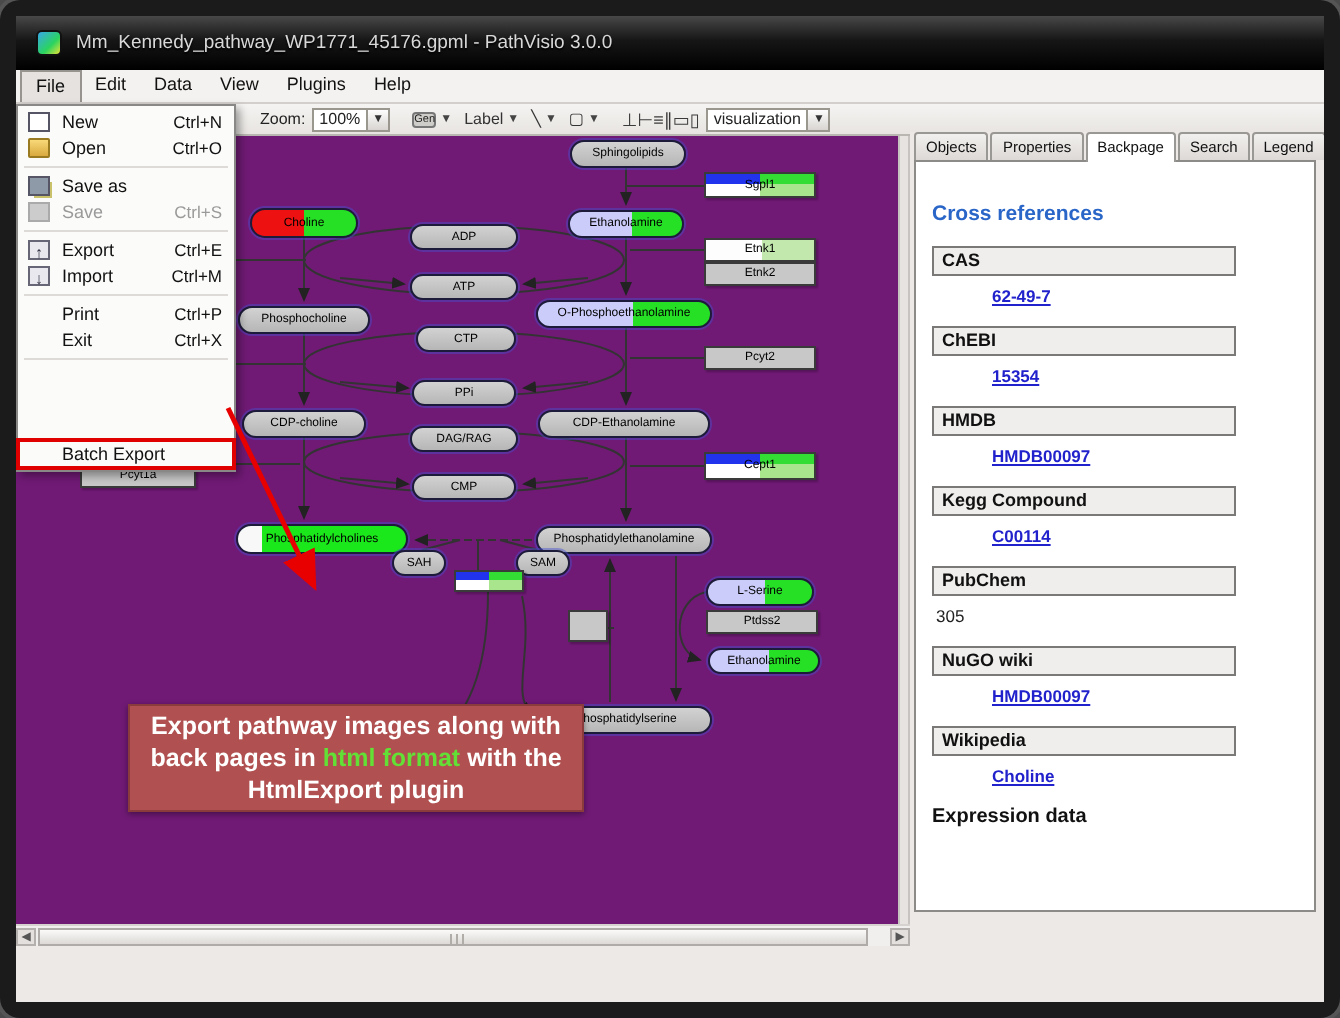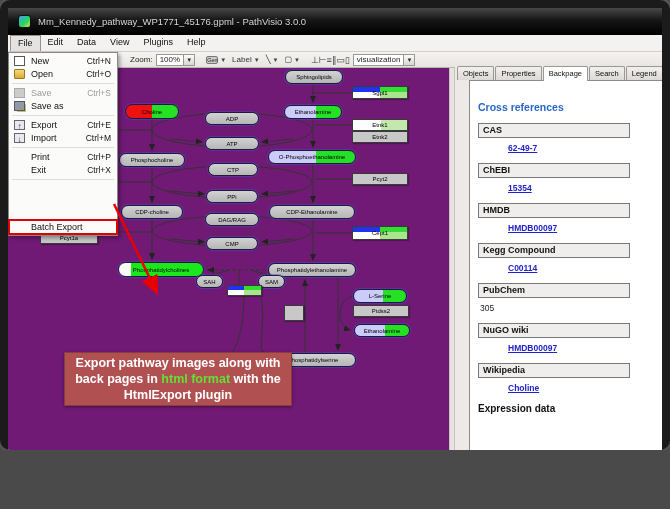--- a/index.html
+++ b/index.html
@@ -1,17 +1,17 @@
 <!DOCTYPE html>
 <html><head>
 <meta charset="utf-8">
 <style>
   html,body{margin:0;padding:0;background:#4a4a4a;font-family:"Liberation Sans",sans-serif;}
   *{box-sizing:border-box;}
-  #frame{position:relative;width:670px;height:450px;background:#1b1b1b;border-radius:10px;overflow:hidden;box-shadow:0 0 0 2px #555;}
+  #frame{position:relative;width:670px;height:509px;background:#1b1b1b;border-radius:10px;overflow:hidden;box-shadow:0 0 0 2px #555;}
   #win{position:absolute;left:8px;top:8px;width:654px;height:493px;background:#ece9e6;overflow:hidden;}
 
   
   #titlebar{position:absolute;left:0;top:0;width:654px;height:27px;background:linear-gradient(#484848,#161616 45%,#000);display:flex;align-items:center;padding-left:10px;}
   #appicon{width:13px;height:13px;border-radius:3px;background:linear-gradient(135deg,#37a7e8 0%,#2bd45f 60%,#e8e337 100%);border:1px solid #111;margin-right:7px;}
   #title{color:#d8d8d8;font-size:9.5px;text-shadow:0 1px 1px #000;}
 
   
   #menubar{position:absolute;left:0;top:27px;width:654px;height:17px;background:#f4f2f0;border-bottom:1px solid #d2cfcc;display:flex;align-items:stretch;padding-left:2px;}
   .menu-item{font-size:9px;padding:2px 7px 0 7px;color:#111;}
@@ -29,21 +29,21 @@
   .mini{display:inline-block;width:12px;height:8px;background:#cfcdc9;border:1px solid #777;border-radius:2px;font-size:5.5px;line-height:7px;text-align:center;color:#222;}
   .tico{width:15px;text-align:center;font-size:9px;color:#3a3a3a;}
 
   
   #canvas{position:absolute;left:0;top:60px;width:441px;height:394px;background:#701a75;overflow:hidden;}
   #splitter{position:absolute;left:441px;top:60px;width:6px;height:394px;background:#e6e3e0;border-left:1px solid #c6c3c0;border-right:1px solid #c6c3c0;}
   #rightpanel{position:absolute;left:447px;top:58px;width:207px;height:396px;background:#ece9e6;}
   #tabsrow{position:absolute;left:2px;top:0;height:14px;display:flex;}
   .tab{font-size:7.5px;padding:2px 5px 0 5px;background:linear-gradient(#f2f0ee,#dcd9d6);border:1px solid #9a9894;border-bottom:none;margin-right:1px;color:#111;border-radius:2px 2px 0 0;}
   .tab.active{background:#fff;position:relative;z-index:2;height:15px;}
-  #panelbox{position:absolute;left:14px;top:14px;width:201px;height:376px;background:#fff;border:1px solid #8d8b88;overflow:hidden;padding:6px 8px;}
+  #panelbox{position:absolute;left:2px;top:14px;width:201px;height:376px;background:#fff;border:1px solid #8d8b88;overflow:hidden;padding:6px 8px;}
   #xref-heading{color:#2a66c8;font-weight:bold;font-size:10.5px;margin:14px 0 10px 0;}
   .xsec{margin-bottom:9px;}
   .xhead{width:152px;height:15px;border:1px solid #7b7977;background:#efeeec;font-weight:bold;font-size:9px;padding:1px 0 0 4px;color:#111;}
   .xval{font-size:8.5px;margin:5px 0 10px 2px;font-weight:bold;}
   .xval a{color:#2222cc;text-decoration:underline;margin-left:28px;}
   .xval .plain{color:#222;font-weight:normal;}
   #expr{font-weight:bold;font-size:10px;color:#111;margin-top:4px;}
 
   
   #hsb{position:absolute;left:0;top:454px;width:447px;height:11px;background:#f1efed;border-top:1px solid #d5d2cf;}
@@ -355,28 +355,28 @@
           <span class="fm-ico" data-icon="new-document-icon"></span>
           <span>New</span>
           <span class="fm-shortcut">Ctrl+N</span>
         </div>
         <div class="fm-item">
           <span class="fm-ico" data-icon="open-folder-icon"></span>
           <span>Open</span>
           <span class="fm-shortcut">Ctrl+O</span>
         </div>
         <div class="fm-sep"></div>
+        <div class="fm-item">
+          <span class="fm-ico" data-icon="save-as-icon"></span>
+          <span>Save as</span>
+        </div>
         <div class="fm-item disabled">
           <span class="fm-ico" data-icon="save-icon"></span>
           <span>Save</span>
           <span class="fm-shortcut">Ctrl+S</span>
-        </div>
-        <div class="fm-item">
-          <span class="fm-ico" data-icon="save-as-icon"></span>
-          <span>Save as</span>
         </div>
         <div class="fm-sep"></div>
         <div class="fm-item">
           <span class="fm-ico" data-icon="export-icon"></span>
           <span>Export</span>
           <span class="fm-shortcut">Ctrl+E</span>
         </div>
         <div class="fm-item">
           <span class="fm-ico" data-icon="import-icon"></span>
           <span>Import</span>

